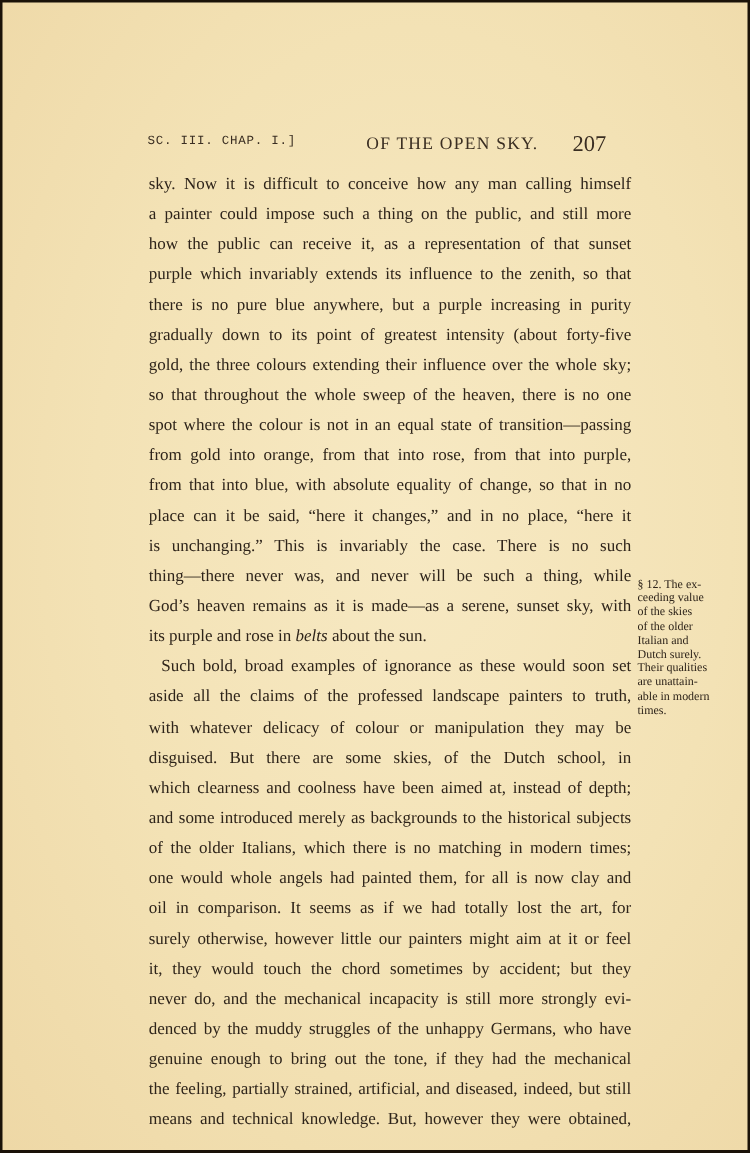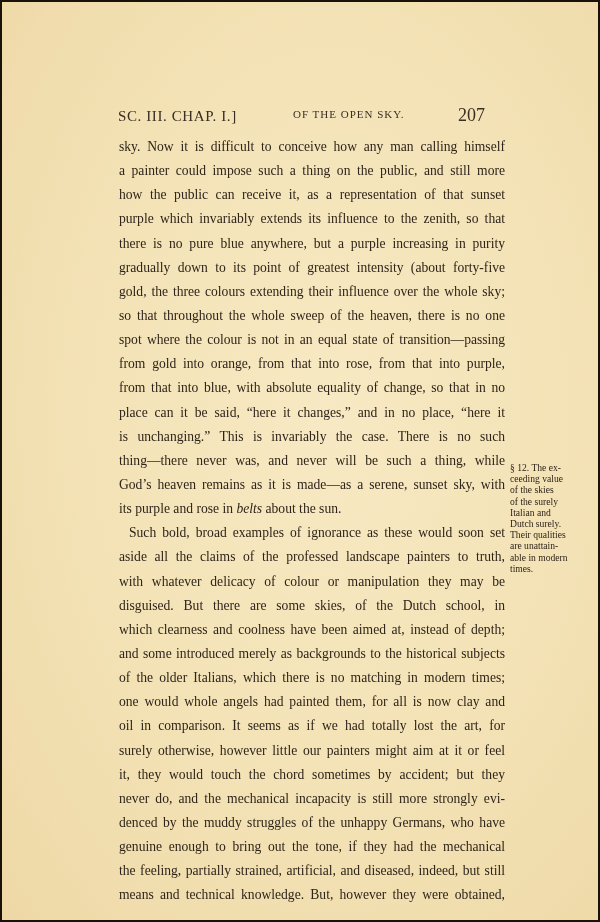--- a/index.html
+++ b/index.html
@@ -11,22 +11,22 @@
     .page {
       position: absolute; left: 2px; top: 2px;
       width: 596px; height: 918px;
       background: radial-gradient(ellipse at 55% 45%, #f7e9c3 0%, #f3e2b5 55%, #eed8a6 100%);
       color: #2b2118;
     }
     .running-head {
       position: absolute; left: 116px; top: 103px; width: 367px; height: 18px;
       font-size: 10.5px; letter-spacing: 0.6px; color: #3a2e22;
     }
-    .rh-left { position: absolute; left: 0; top: 3px; font-size: 15px; }
-    .rh-center { position: absolute; left: 175px; top: 3px; font-size: 11px; letter-spacing: 1px; }
+    .rh-left { position: absolute; left: 0; top: 3px; font-size: 10px; font-family: Liberation Mono, monospace; }
+    .rh-center { position: absolute; left: 175px; top: 3px; font-size: 14px; letter-spacing: 1px; }
     .rh-right { position: absolute; right: 0; top: 0; font-size: 18px; letter-spacing: 0; }
     .body-text {
       position: absolute; left: 117px; top: 133px; width: 386px;
       font-size: 13.6px; line-height: 24.15px; color: #2e241a;
     }
     .line {
       display: block; white-space: nowrap; text-align: justify;
       text-align-last: justify; height: 24.15px;
     }
     .line.last { text-align-last: left; }
@@ -80,21 +80,21 @@
     <span class="line">genuine enough to bring out the tone, if they had the mechanical</span>
     <span class="line">the feeling, partially strained, artificial, and diseased, indeed, but still</span>
     <span class="line">means and technical knowledge.  But, however they were obtained,</span>
 
   </div>
 
   <div class="sidenote">
     <span>§ 12. The ex-</span>
     <span>ceeding value</span>
     <span>of the skies</span>
-    <span>of the surely</span>
+    <span>of the older</span>
     <span>Italian and</span>
     <span>Dutch surely.</span>
     <span>Their qualities</span>
     <span>are unattain-</span>
     <span>able in modern</span>
     <span>times.</span>
   </div>
 </div>
 
 </body></html>

